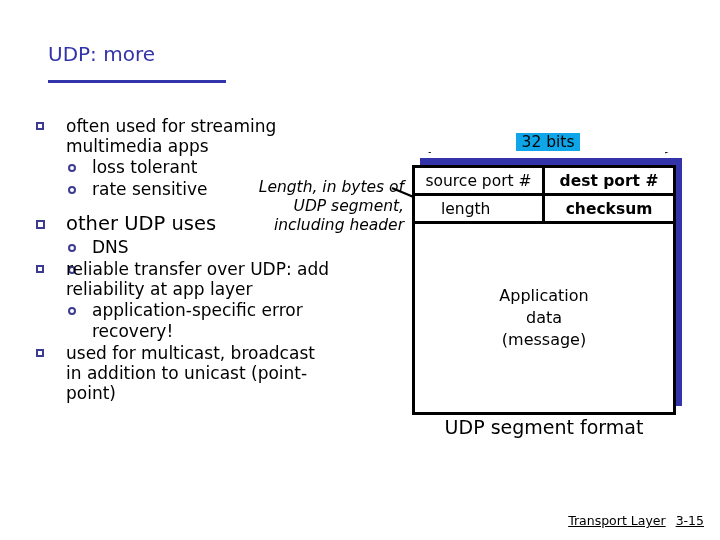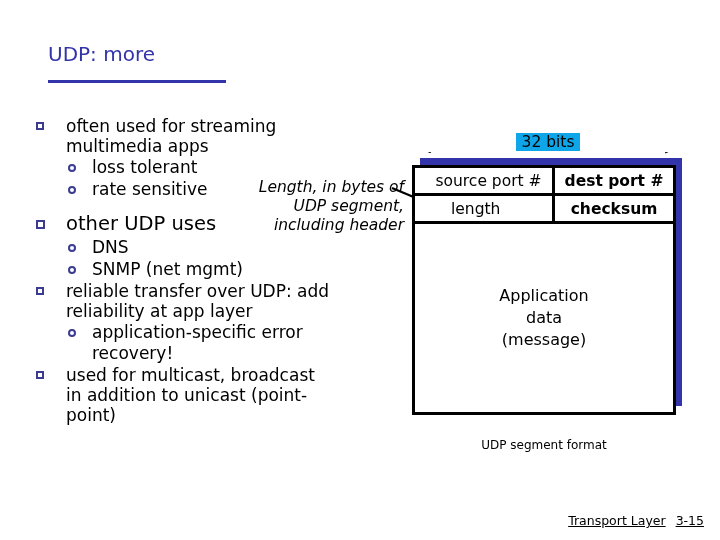--- a/index.html
+++ b/index.html
@@ -154,21 +154,20 @@
     width: 264px;
     height: 250px;
     box-sizing: border-box;
     border: 3px solid #000000;
     background: #ffffff;
   }
   .seg-row {
     display: flex;
     width: 100%;
     box-sizing: border-box;
-    padding-left: 10px;
   }
   .seg-row.header-row {
     height: 28px;
     border-bottom: 3px solid #000000;
   }
   .seg-row.second-row {
     height: 28px;
     border-bottom: 3px solid #000000;
   }
   .seg-cell {
@@ -197,24 +196,24 @@
     align-items: center;
     justify-content: center;
     text-align: center;
     font-size: 16px;
     line-height: 22px;
   }
 
   #segment-caption {
     position: absolute;
     left: 412px;
-    top: 438px;
+    top: 416px;
     width: 264px;
     text-align: center;
-    font-size: 12px;
+    font-size: 19px;
   }
 
   
   #footer {
     position: absolute;
     right: 16px;
     bottom: 12px;
     font-size: 12.5px;
     color: #000000;
     white-space: nowrap;
@@ -252,21 +251,20 @@
     <span class="bullet-text">other UDP uses</span>
   </div>
 
   <div class="bullet-row lvl2">
     <span class="marker-circle"></span>
     <span class="bullet-text">DNS</span>
   </div>
 
   <div class="bullet-row lvl2">
     <span class="marker-circle"></span>
-    <span class="bullet-text">SNMP (net mgmt)</span>
   </div>
 
   <div class="bullet-row lvl1">
     <span class="marker-square"></span>
     <span class="bullet-text">reliable transfer over UDP: add reliability at app layer</span>
   </div>
 
   <div class="bullet-row lvl2">
     <span class="marker-circle"></span>
     <span class="bullet-text">application-specific error recovery!</span>

